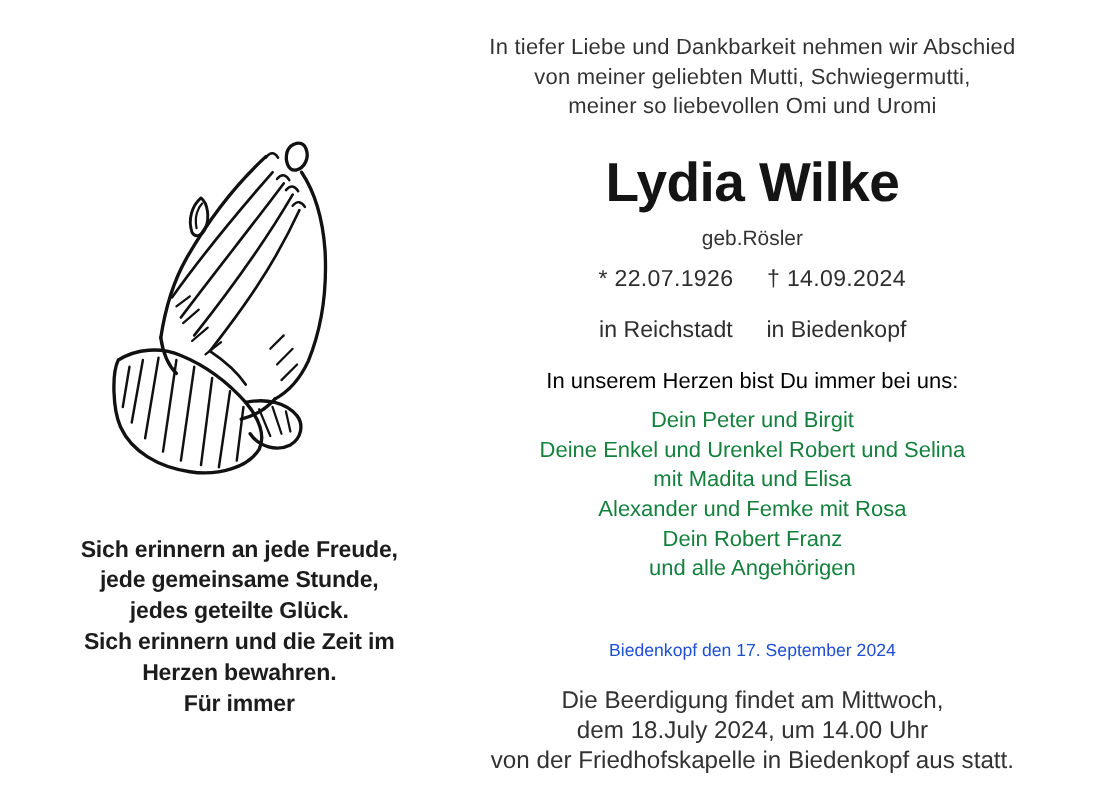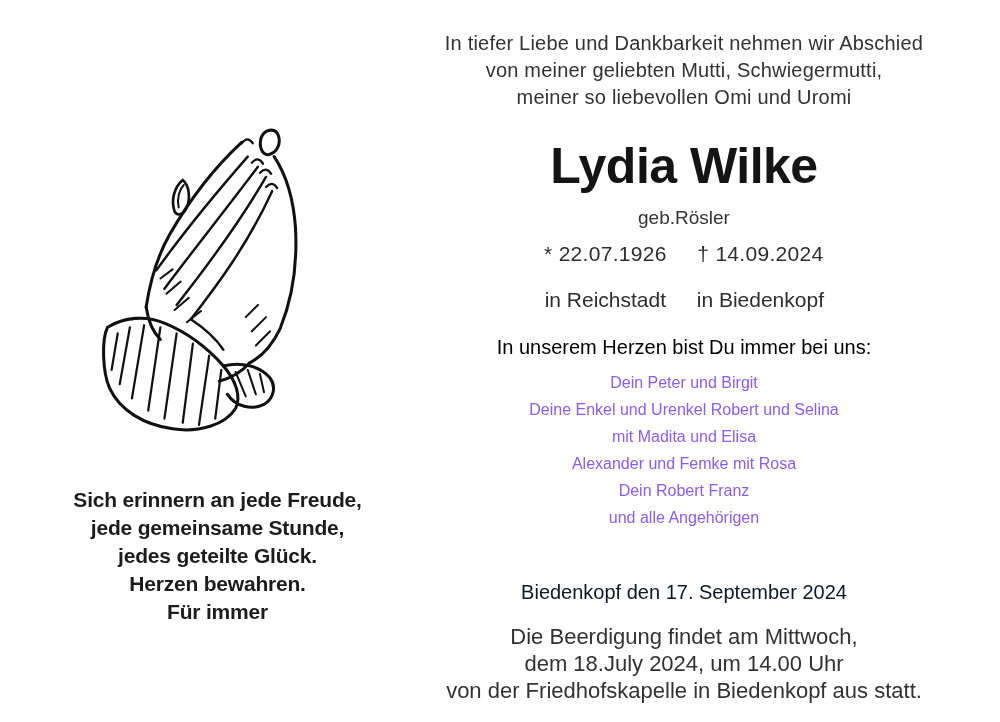--- a/index.html
+++ b/index.html
@@ -36,25 +36,25 @@
   }
   .date-col { text-align: center; }
   .date-line { font-size: 21px; line-height: 26px; color: #2e2e2e; letter-spacing: 0.3px; }
   .place-line { font-size: 21px; line-height: 26px; color: #2e2e2e; margin-top: 20px; }
   .remembrance {
     position: absolute; left: 0; top: 334px; width: 100%;
     font-size: 20px; line-height: 26px; color: #000000;
   }
   .mourners {
     position: absolute; left: 0; top: 369px; width: 100%;
-    font-size: 16px; line-height: 27px; color: #8b5cf6;
+    font-size: 20px; line-height: 27px; color: #15803d;
   }
   .city-date {
     position: absolute; left: 0; top: 579px; width: 100%;
-    font-size: 20px; line-height: 26px; color: #0f172a;
+    font-size: 16px; line-height: 26px; color: #1d4ed8;
   }
   .funeral {
     position: absolute; left: 0; top: 623px; width: 100%;
     font-size: 22px; line-height: 27px; color: #323232;
   }
   .poem {
     position: absolute; left: 40px; top: 486px; width: 355px;
     text-align: center; font-size: 21px; line-height: 28px;
     font-weight: 700; color: #1c1c1c; letter-spacing: -0.2px;
   }
@@ -164,17 +164,18 @@
       <div>dem 18.July 2024, um 14.00 Uhr</div>
       <div>von der Friedhofskapelle in Biedenkopf aus statt.</div>
     </div>
 
   </div>
 
   <div class="poem">
     <div>Sich erinnern an jede Freude,</div>
     <div>jede gemeinsame Stunde,</div>
     <div>jedes geteilte Glück.</div>
+    <div>Sich erinnern und die Zeit im</div>
     <div>Herzen bewahren.</div>
     <div>Für immer</div>
   </div>
 
 </div>
 
 </body></html>

